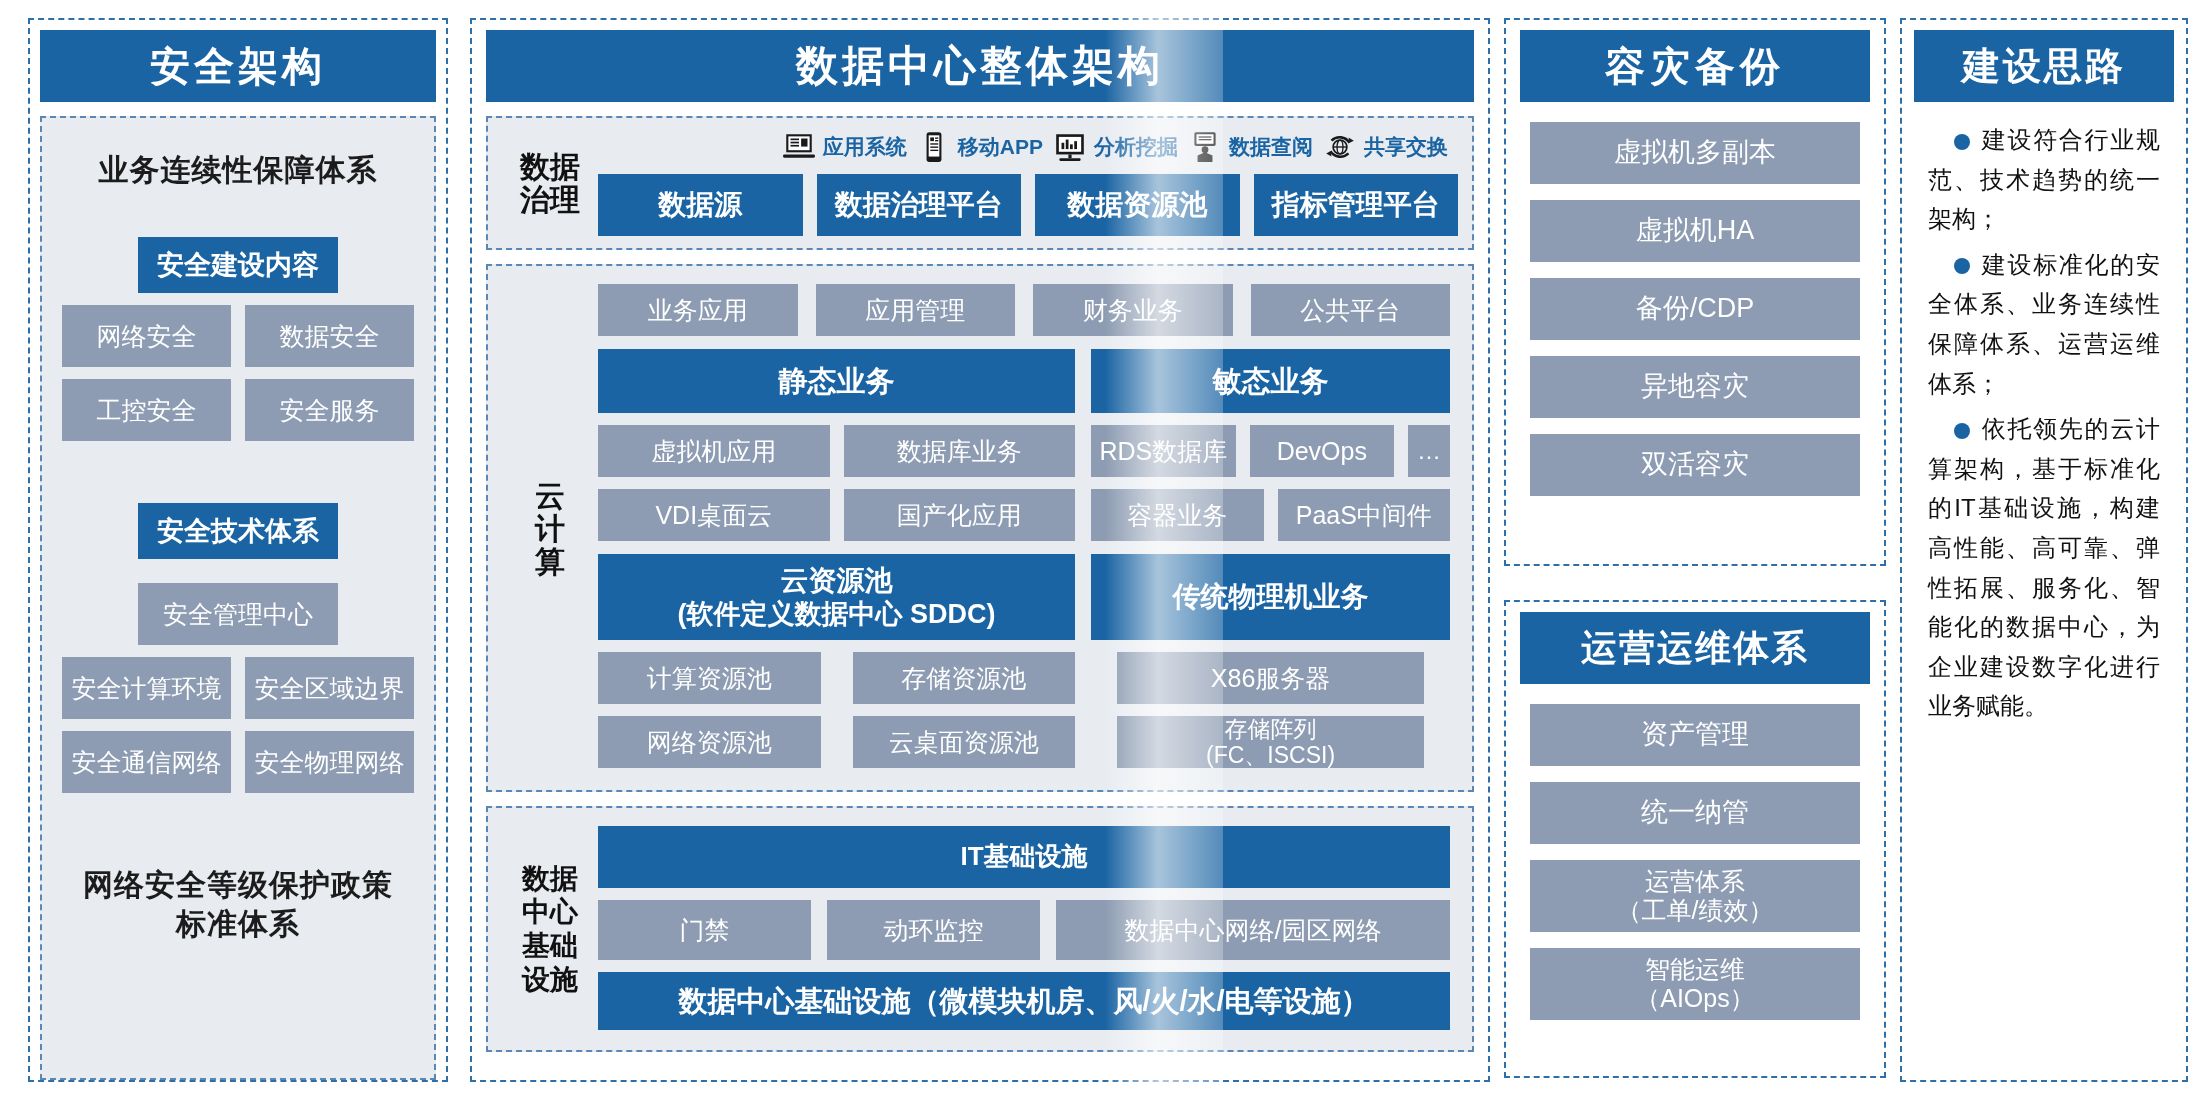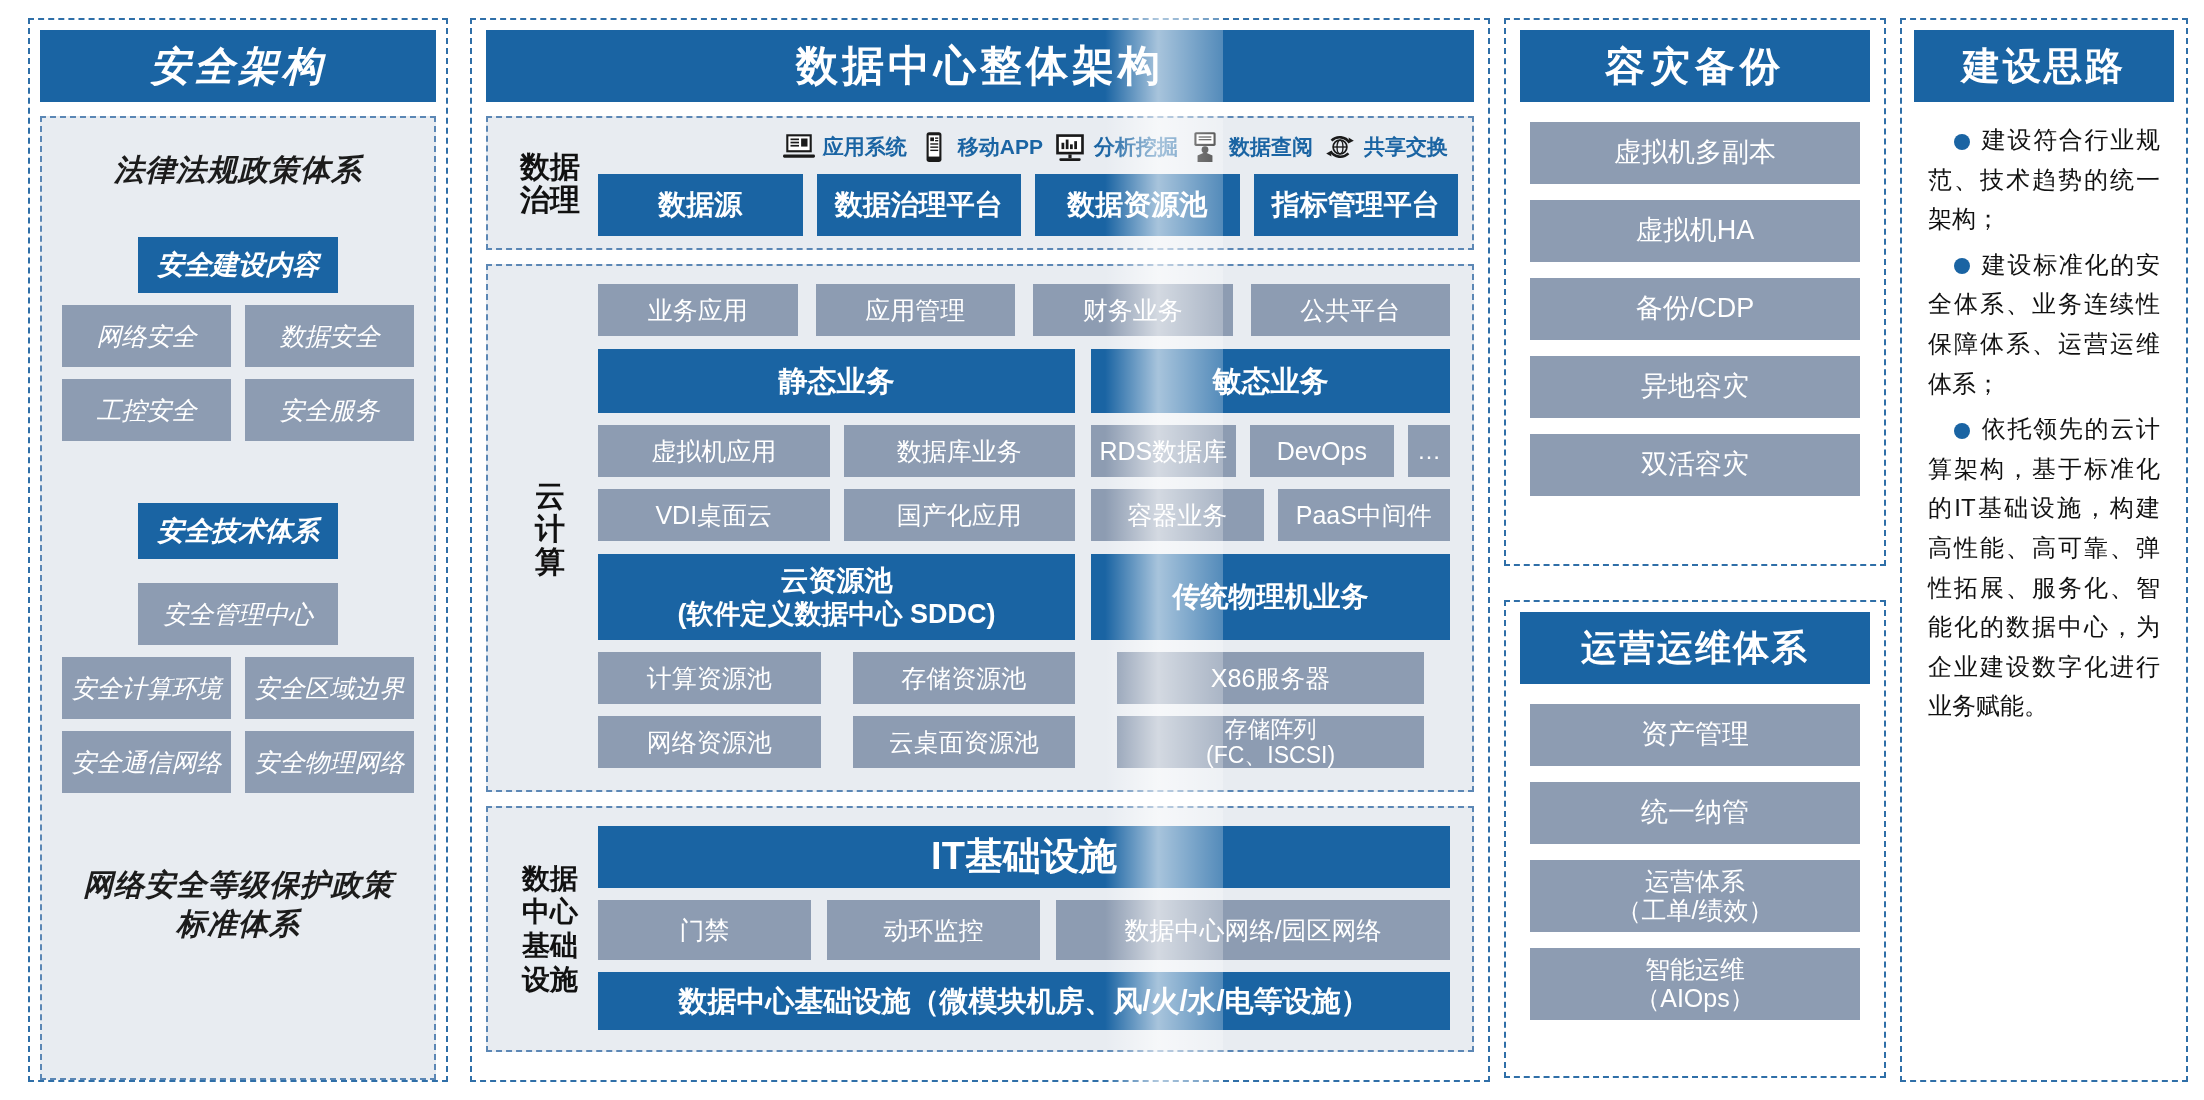--- a/index.html
+++ b/index.html
@@ -29,21 +29,21 @@
     background:#1a64a3;color:#fff;font-weight:bold;display:flex;
     align-items:center;justify-content:center;text-align:center;
     box-sizing:border-box;line-height:1.2;
   }
   .sec-label{
     font-weight:bold;color:#1a1a1a;display:flex;align-items:center;
     justify-content:center;text-align:center;box-sizing:border-box;
   }
 
   
-  #col-sec{width:470px;padding:18px 22px 18px 28px;font-style:italic;}
+  #col-sec{width:470px;padding:18px 22px 18px 28px;}
   #col-sec .outer{height:1064px;padding:10px;}
   #col-sec .panel-head{height:72px;font-size:40px;margin:0 0 0 0;}
   #col-sec .inner{margin-top:14px;height:964px;padding:14px 20px;}
   .sec-title{
     text-align:center;font-weight:bold;font-size:30px;color:#1c1c1c;
     letter-spacing:1px;line-height:1.3;
   }
   #col-sec .hdr-btn{width:200px;height:56px;margin:0 auto;font-size:27px;}
   .pair-row{display:flex;gap:14px;margin-top:12px;}
   .pair-row .grey-box{flex:1;height:62px;font-size:25px;}
@@ -80,21 +80,21 @@
   .sub-row{display:flex;gap:14px;margin-top:12px;}
   .sub-row .grey-box{flex:1;height:52px;font-size:25px;}
   .sub-row .grey-box.narrow{flex:0 0 42px;font-size:24px;}
 
   .pool-head{height:86px;font-size:28px;flex-direction:column;}
   .pool-head .l2{font-size:27px;}
   .phys-head{height:86px;font-size:28px;}
   .pool-row{display:flex;gap:32px;margin-top:12px;}
   .pool-row .grey-box{flex:1;height:52px;font-size:25px;}
 
-  .infra-head{height:62px;font-size:38px;}
+  .infra-head{height:62px;font-size:26px;}
   .infra-row{display:flex;gap:16px;margin-top:12px;}
   .infra-row .grey-box{height:60px;font-size:25px;}
   .infra-bottom{height:58px;font-size:29px;margin-top:12px;}
 
   
   #col-dr{width:410px;padding:18px 14px;}
   #col-dr .outer{padding:10px 14px;}
   #col-dr .panel-head{height:72px;font-size:40px;letter-spacing:5px;}
   #col-dr .item{height:62px;font-size:27px;margin-top:16px;}
   #col-dr .item.two{height:72px;flex-direction:column;font-size:25px;line-height:1.15;}
@@ -123,21 +123,21 @@
 </head>
 <body>
 
 <div class="stage">
 
   <div class="panel" id="col-sec">
     <div class="dashed outer">
       <div class="panel-head">安全架构</div>
       <div class="dashed-inner inner">
 
-        <div class="sec-title" style="margin-top:18px;">法律法规政策体系</div>
+        <div class="sec-title" style="margin-top:18px;">业务连续性保障体系</div>
 
         <div style="margin-top:48px;">
           <div class="blue-box hdr-btn">安全建设内容</div>
           <div class="pair-row">
             <div class="grey-box">网络安全</div>
             <div class="grey-box">数据安全</div>
           </div>
           <div class="pair-row">
             <div class="grey-box">工控安全</div>
             <div class="grey-box">安全服务</div>

